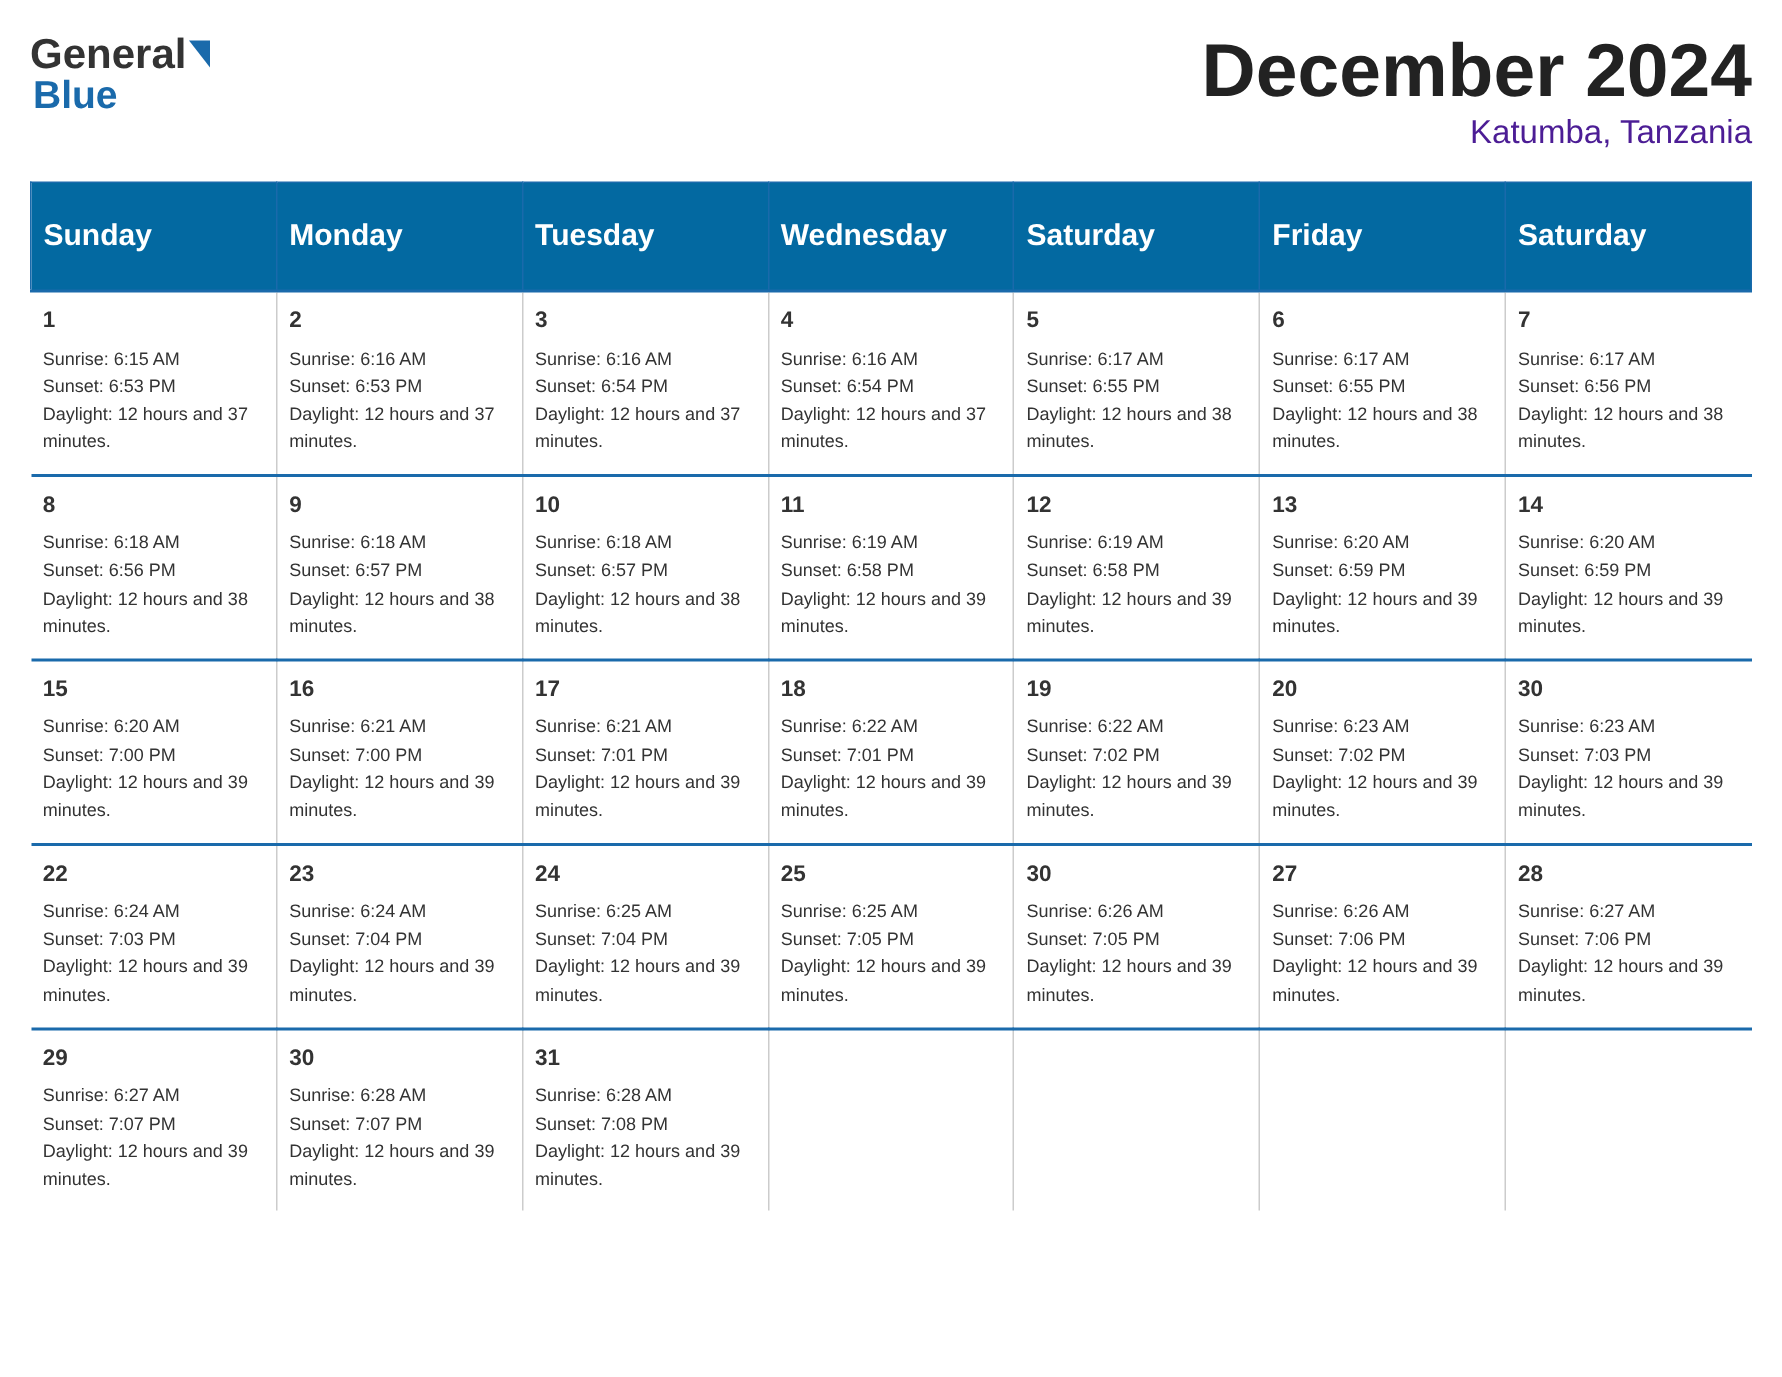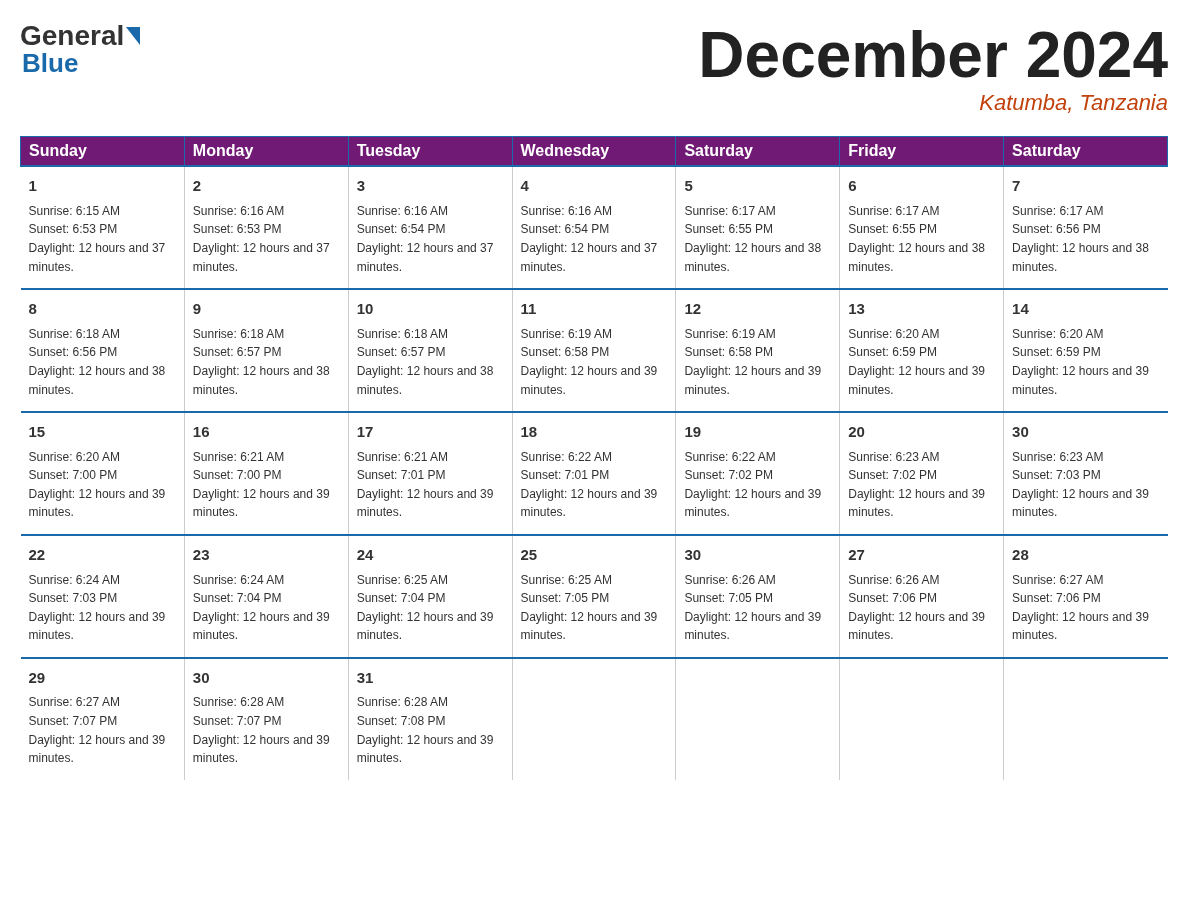--- a/index.html
+++ b/index.html
@@ -44,40 +44,39 @@
       font-size: 26px;
       font-weight: bold;
       color: #1a6aab;
       margin-left: 2px;
       margin-top: -4px;
     }
     .title-block {
       text-align: right;
     }
     .month-title {
-      font-size: 64px;
+      font-size: 50px;
       font-weight: bold;
       color: #222;
       line-height: 1.1;
     }
     .location-title {
       font-size: 22px;
-      color: #c2410c;
-      font-style: italic;
+      color: #4c1d95;
     }
     table {
       width: 100%;
       border-collapse: collapse;
       table-layout: fixed;
     }
     thead tr th {
-      background-color: #701a75;
+      background-color: #0369a1;
       color: #fff;
-      padding: 5px 8px;
-      font-size: 16px;
+      padding: 24px 8px;
+      font-size: 20px;
       font-weight: bold;
       text-align: left;
       border: 1px solid #1a6aab;
     }
     tbody tr {
       border-top: 2px solid #1a6aab;
     }
     tbody tr td {
       vertical-align: top;
       padding: 8px 8px 12px 8px;

